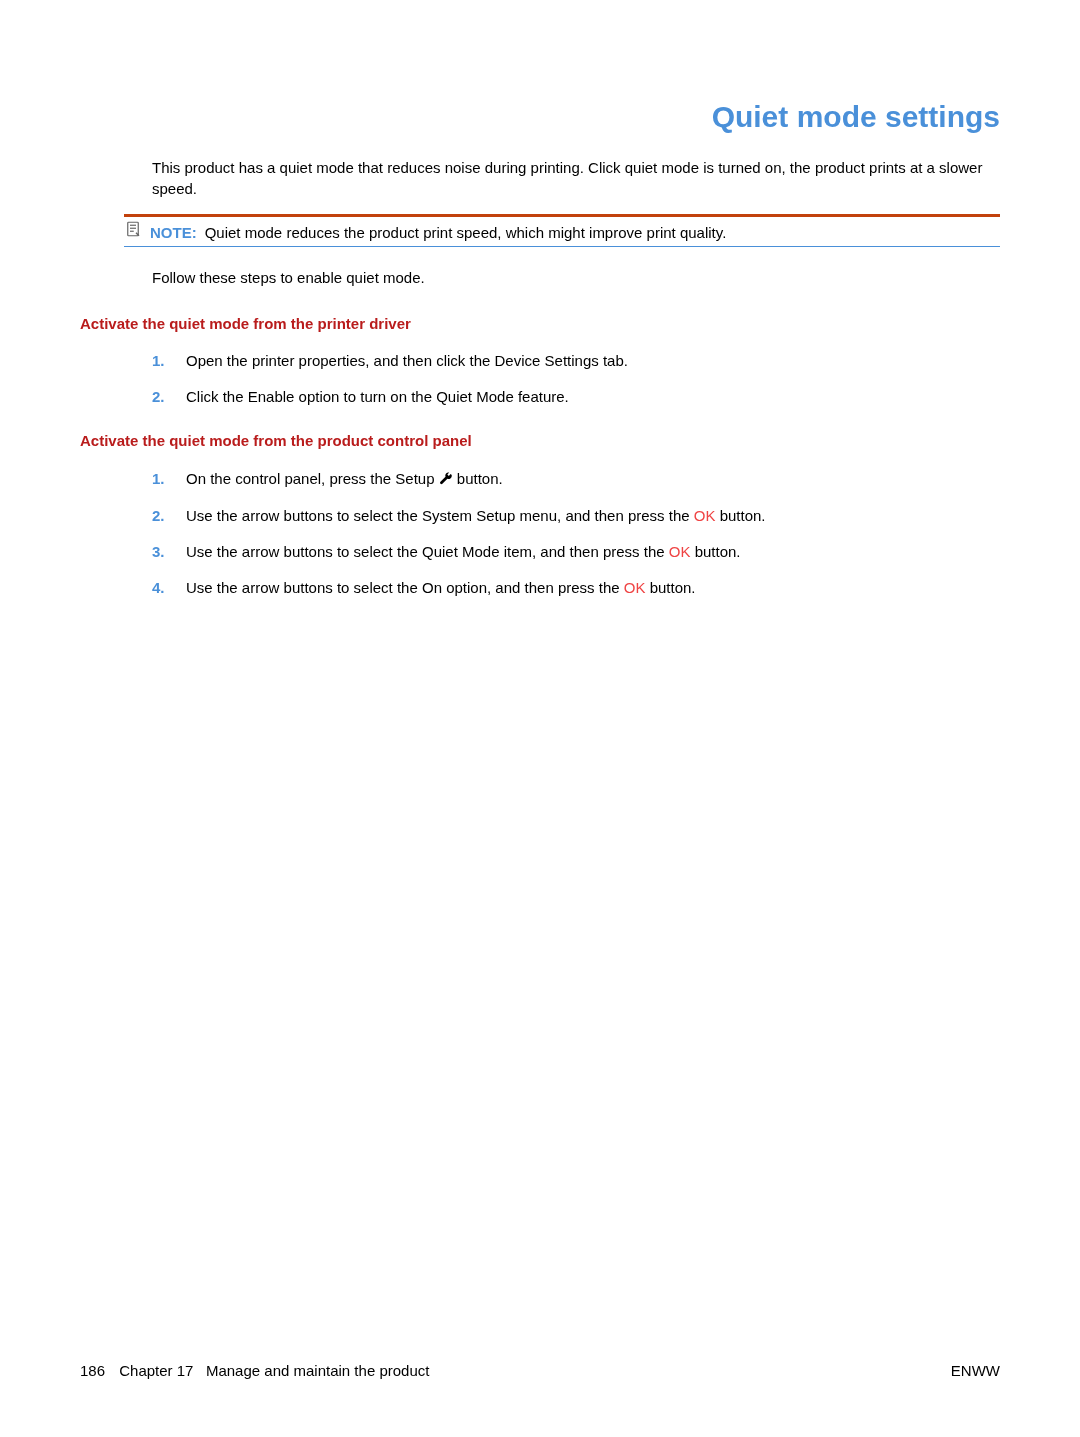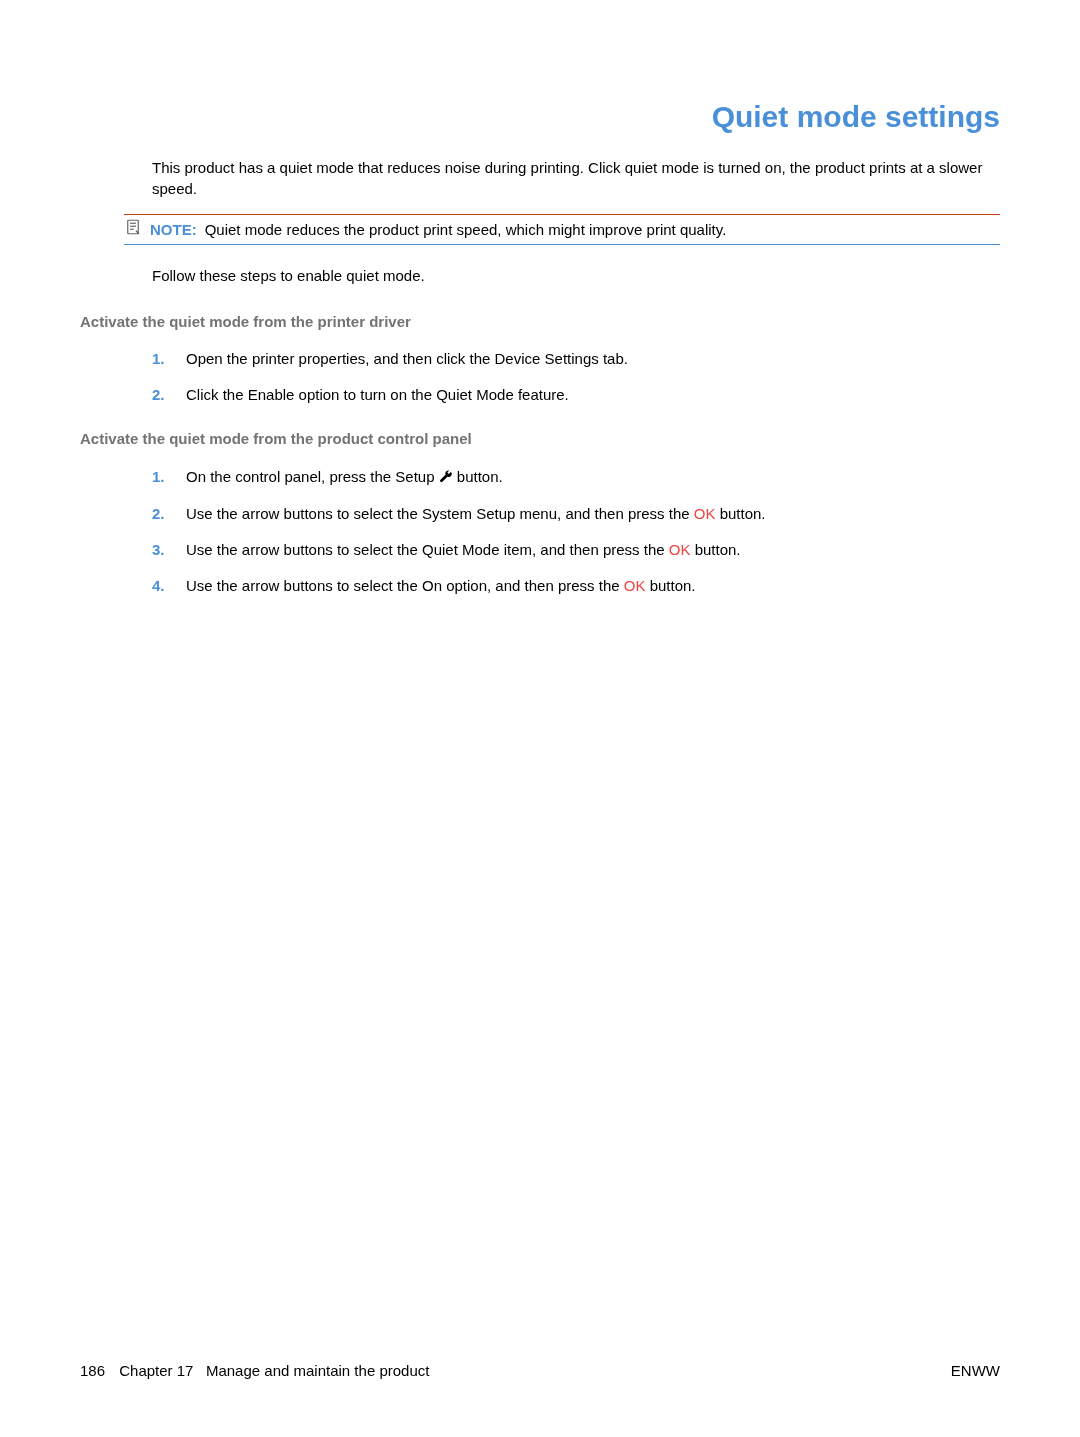--- a/index.html
+++ b/index.html
@@ -25,44 +25,44 @@
       margin-bottom: 18px;
       text-align: right;
     }
     .intro {
       margin-left: 72px;
       margin-bottom: 14px;
     }
     .note-box {
       margin-left: 44px;
       margin-right: 0;
-      border-top: 1px solid #c2410c;
+      border-top: 3px solid #c2410c;
       border-bottom: 1px solid #4a90d9;
       padding: 2px 0;
       margin-bottom: 20px;
       display: flex;
-      align-items: center;
+      align-items: flex-end;
     }
     .note-icon {
       width: 20px;
       flex-shrink: 0;
       margin-right: 6px;
       margin-top: 1px;
     }
     .note-label {
       color: #4a90d9;
       font-weight: bold;
       margin-right: 8px;
     }
     .follow {
       margin-left: 72px;
       margin-bottom: 24px;
     }
     h2.subhead {
-      color: #737373;
+      color: #b91c1c;
       font-size: 15px;
       font-weight: bold;
       margin-bottom: 16px;
     }
     ol.steps {
       list-style: none;
       margin-left: 72px;
       margin-bottom: 22px;
     }
     ol.steps li {

